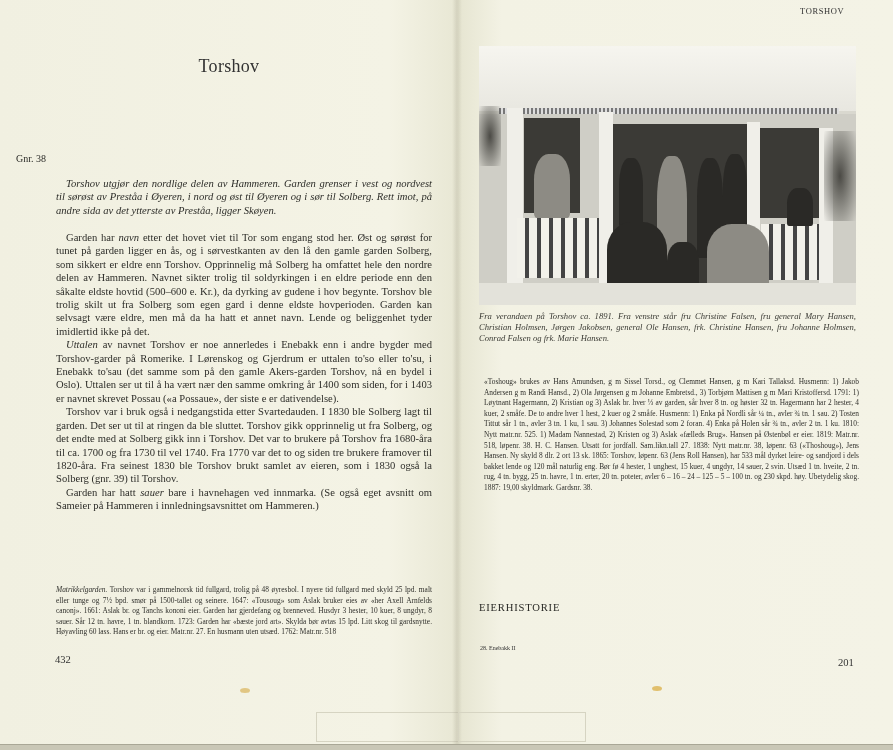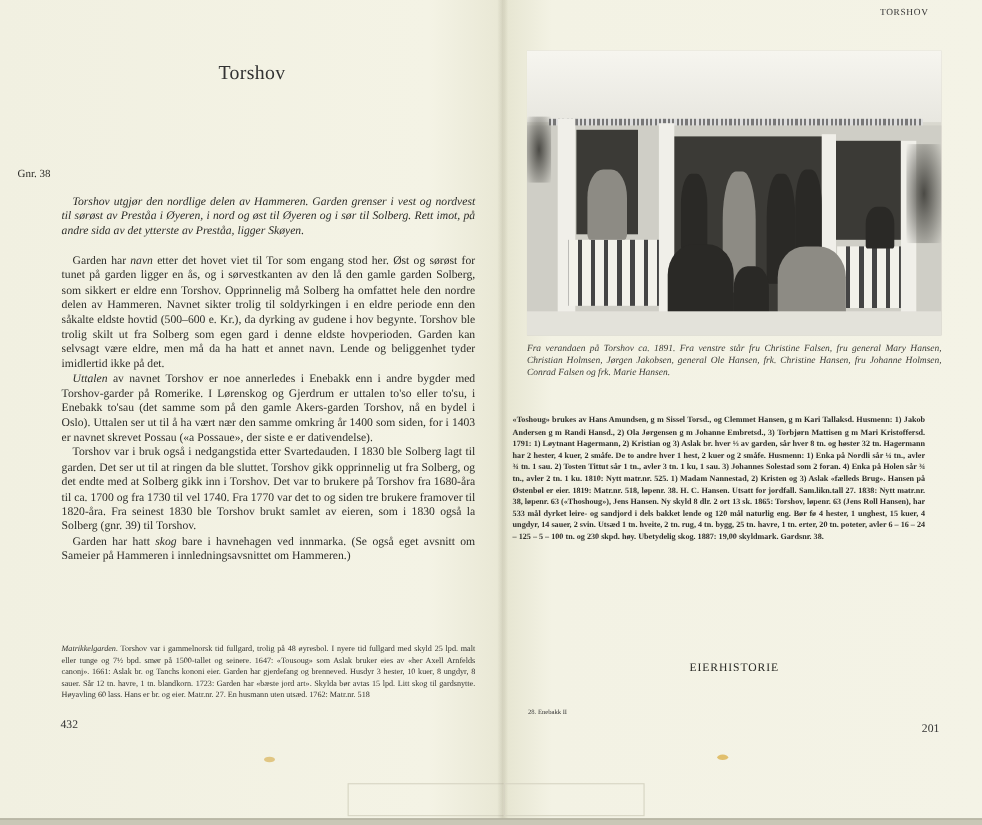--- a/index.html
+++ b/index.html
@@ -47,23 +47,23 @@
   .photo .dark { position:absolute; background:#3b3a36; }
   .photo .pillar { position:absolute; background:#f0efe9; }
   .photo .person { position:absolute; background:#2a2926; border-radius:40% 40% 8% 8%; }
   .photo .person.light { background:#8d8b84; }
   .photo .rail { position:absolute; background:repeating-linear-gradient(90deg,#f2f1ea 0 8px,#444 8px 12px); }
   .photo .floor { position:absolute; left:0; bottom:0; width:100%; height:22px; background:#e3e2da; }
   .photo .foliage { position:absolute; background:radial-gradient(#4b4a45,rgba(70,70,60,0)); }
 
   .caption { position:absolute; left:479px; top:311px; width:377px; font-size:8.6px; line-height:11px; font-style:italic; text-align:justify; color:#3a3a34; }
 
-  .matrikkel-right { left:466px; width:375px; top:377px;font-weight:bold; }
+  .matrikkel-right { left:484px; width:375px; top:377px; }
 
-  .section-heading { position:absolute; left:479px; width:377px; top:602px; text-align:center; font-size:10.6px; letter-spacing:0.8px; }
+  .section-heading { position:absolute; left:479px; width:377px; top:602px; text-align:left; font-size:10.6px; letter-spacing:0.8px; }
   .adel-text { top:628px; left:481px; width:375px; }
   .adel-text p { text-indent:0; }
   .footnote { position:absolute; left:480px; top:645px; font-size:6px; color:#333; }
 
   .stain { position:absolute; width:10px; height:5px; border-radius:50%; background:#d9b45a; opacity:0.7; }
   .tab-mark { position:absolute; border:1px solid #d6d4c2; }
 
   em { font-style:italic; }
 </style>
 </head>
@@ -76,21 +76,21 @@
     <div class="gnr">Gnr. 38</div>
 
     <div class="body-text intro">
       <p>Torshov utgjør den nordlige delen av Hammeren. Garden grenser i vest og nordvest til sørøst av Preståa i Øyeren, i nord og øst til Øyeren og i sør til Solberg. Rett imot, på andre sida av det ytterste av Preståa, ligger Skøyen.</p>
     </div>
 
     <div class="body-text main-text">
       <p><span>Garden har </span><em>navn</em><span> etter det hovet viet til Tor som engang stod her. Øst og sørøst for tunet på garden ligger en ås, og i sørvestkanten av den lå den gamle garden Solberg, som sikkert er eldre enn Torshov. Opprinnelig må Solberg ha omfattet hele den nordre delen av Hammeren. Navnet sikter trolig til soldyrkingen i en eldre periode enn den såkalte eldste hovtid (500–600 e. Kr.), da dyrking av gudene i hov begynte. Torshov ble trolig skilt ut fra Solberg som egen gard i denne eldste hovperioden. Garden kan selvsagt være eldre, men må da ha hatt et annet navn. Lende og beliggenhet tyder imidlertid ikke på det.</span></p>
       <p><span></span><em>Uttalen</em><span> av navnet Torshov er noe annerledes i Enebakk enn i andre bygder med Torshov-garder på Romerike. I Lørenskog og Gjerdrum er uttalen to'so eller to'su, i Enebakk to'sau (det samme som på den gamle Akers-garden Torshov, nå en bydel i Oslo). Uttalen ser ut til å ha vært nær den samme omkring år 1400 som siden, for i 1403 er navnet skrevet Possau («a Possaue», der siste e er dativendelse).</span></p>
       <p><span>Torshov var i bruk også i nedgangstida etter Svartedauden. I 1830 ble Solberg lagt til garden. Det ser ut til at ringen da ble sluttet. Torshov gikk opprinnelig ut fra Solberg, og det endte med at Solberg gikk inn i Torshov. Det var to brukere på Torshov fra 1680-åra til ca. 1700 og fra 1730 til vel 1740. Fra 1770 var det to og siden tre brukere framover til 1820-åra. Fra seinest 1830 ble Torshov brukt samlet av eieren, som i 1830 også la Solberg (gnr. 39) til Torshov.</span></p>
-      <p><span>Garden har hatt </span><em>skog</em><span> bare i havnehagen ved innmarka. (Se også eget avsnitt om Sameier på Hammeren i innledningsavsnittet om Hammeren.)</span></p>
+      <p><span>Garden har hatt </span><em>sauer</em><span> bare i havnehagen ved innmarka. (Se også eget avsnitt om Sameier på Hammeren i innledningsavsnittet om Hammeren.)</span></p>
     </div>
 
     <div class="small-text matrikkel-left">
       <em>Matrikkelgarden.</em><span> Torshov var i gammelnorsk tid fullgard, trolig på 48 øyresbol. I nyere tid fullgard med skyld 25 lpd. malt eller tunge og 7½ bpd. smør på 1500-tallet og seinere. 1647: «Tousoug» som Aslak bruker eies av «her Axell Arnfelds canonj». 1661: Aslak br. og Tanchs kononi eier. Garden har gjerdefang og brenneved. Husdyr 3 hester, 10 kuer, 8 ungdyr, 8 sauer. Sår 12 tn. havre, 1 tn. blandkorn. 1723: Garden har «bæste jord art». Skylda bør avtas 15 lpd. Litt skog til gardsnytte. Høyavling 60 lass. Hans er br. og eier. Matr.nr. 27. En husmann uten utsæd. 1762: Matr.nr. 518</span>
     </div>
 
     <div class="page-num pn-left">432</div>
     <div class="stain" style="left:240px;top:688px;"></div>
     <div class="tab-mark" style="left:316px;top:712px;width:142px;height:28px;"></div>
   </div>

